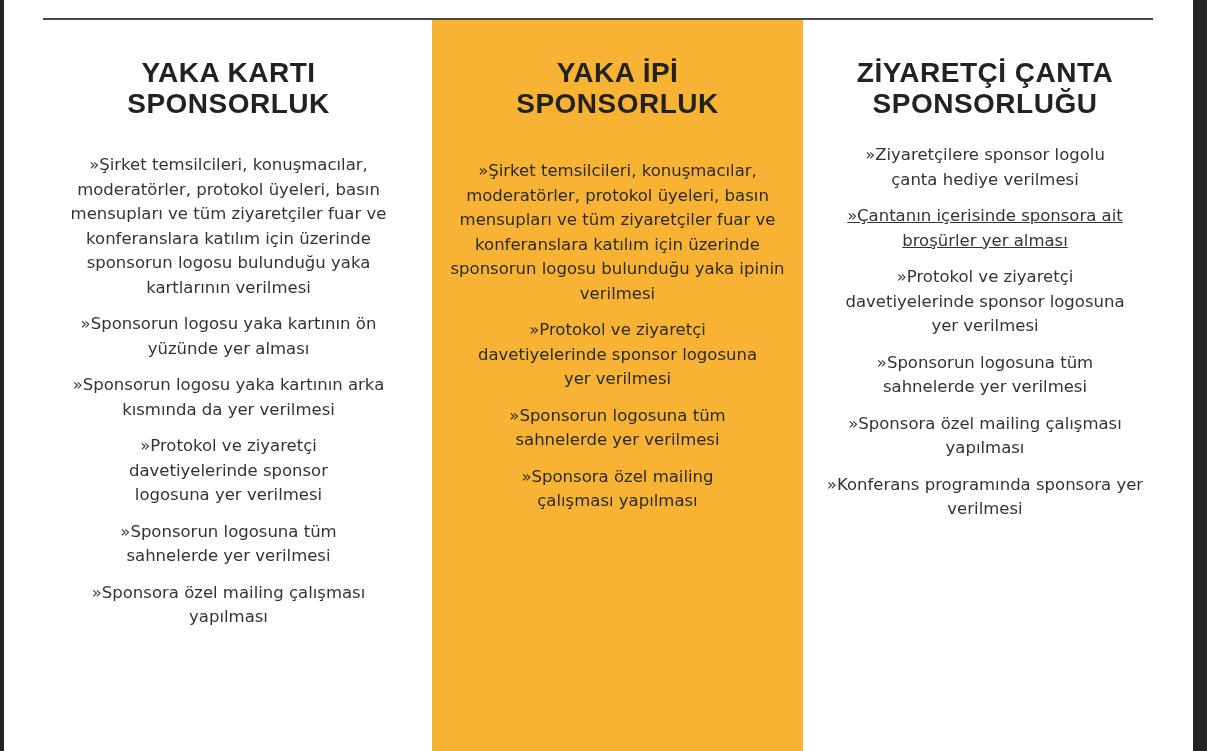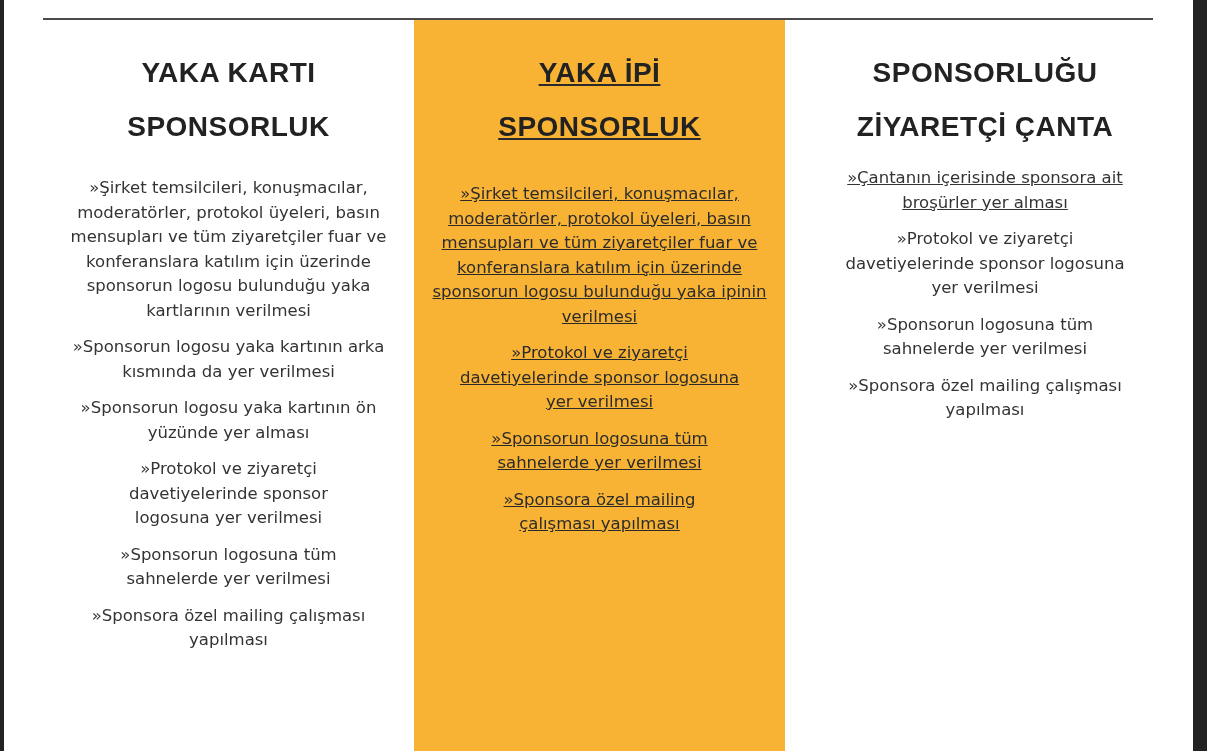--- a/index.html
+++ b/index.html
@@ -9,29 +9,29 @@
       font-family: "DejaVu Sans", sans-serif;
     }
     .edge-left { position: absolute; left: 0; top: 0; width: 4px; height: 751px; background: #232323; }
     .edge-right { position: absolute; left: 1193px; top: 0; width: 14px; height: 751px; background: #232323; }
     .rule { position: absolute; left: 43px; top: 18px; width: 1110px; height: 2px; background: #4a4a4a; }
     .col {
       position: absolute; top: 20px; height: 731px; box-sizing: border-box;
       text-align: center; color: #2a2a2a;
     }
     .col.c1 { left: 43px; width: 371px; }
-    .col.c2 { left: 414px; width: 371px; background: #F8B334; text-decoration: underline; }
+    .col.c2 { left: 432px; width: 371px; background: #F8B334; }
     .col.c3 { left: 785px; width: 400px; }
     .heading {
       margin: 37px 0 0 0;
       font-family: "Liberation Sans", sans-serif;
       font-weight: bold; font-size: 28px; line-height: 31px;
       letter-spacing: 0.5px; color: #222222;
     }
-    .heading span { display: block; margin-top: 23px; }
+    .heading span { display: block; }
     .items { margin: 34px 0 0 0; padding: 0; list-style: none; }
     .items li {
       font-family: "DejaVu Sans", sans-serif;
       font-size: 16.5px; line-height: 24.5px; color: #333333;
       margin: 0 auto 12px auto; padding: 0 14px;
     }
     .c2 .items li { color: #2b2b2b; }
     .c2 .items { margin-top: 40px; }
   </style>
 </head>
@@ -41,22 +41,22 @@
 <div class="edge-right"></div>
 <div class="rule"></div>
 
 <section class="col c1">
   <h2 class="heading">
     <span>YAKA KARTI</span>
     <span>SPONSORLUK</span>
   </h2>
   <ul class="items" style="padding:0 6px;">
     <li style="padding:0 2px;">»Şirket temsilcileri, konuşmacılar, moderatörler, protokol üyeleri, basın mensupları ve tüm ziyaretçiler fuar ve konferanslara katılım için üzerinde sponsorun logosu bulunduğu yaka kartlarının verilmesi</li>
+    <li style="padding:0 20px;">»Sponsorun logosu yaka kartının ön yüzünde yer alması</li>
     <li style="padding:0 22px;">»Sponsorun logosu yaka kartının arka kısmında da yer verilmesi</li>
-    <li style="padding:0 20px;">»Sponsorun logosu yaka kartının ön yüzünde yer alması</li>
     <li style="padding:0 40px;">»Protokol ve ziyaretçi davetiyelerinde sponsor logosuna yer verilmesi</li>
     <li style="padding:0 60px;">»Sponsorun logosuna tüm sahnelerde yer verilmesi</li>
     <li style="padding:0 14px;">»Sponsora özel mailing çalışması yapılması</li>
   </ul>
 </section>
 
 <section class="col c2">
   <h2 class="heading">
     <span>YAKA İPİ</span>
     <span>SPONSORLUK</span>
@@ -64,22 +64,24 @@
   <ul class="items" style="padding:0 6px;">
     <li style="padding:0 2px;">»Şirket temsilcileri, konuşmacılar, moderatörler, protokol üyeleri, basın mensupları ve tüm ziyaretçiler fuar ve konferanslara katılım için üzerinde sponsorun logosu bulunduğu yaka ipinin verilmesi</li>
     <li style="padding:0 34px;">»Protokol ve ziyaretçi davetiyelerinde sponsor logosuna yer verilmesi</li>
     <li style="padding:0 70px;">»Sponsorun logosuna tüm sahnelerde yer verilmesi</li>
     <li style="padding:0 80px;">»Sponsora özel mailing çalışması yapılması</li>
   </ul>
 </section>
 
 <section class="col c3">
   <h2 class="heading">
+    <span>ZİYARETÇİ ÇANTA</span>
     <span>SPONSORLUĞU</span>
-    <span>ZİYARETÇİ ÇANTA</span>
   </h2>
   <ul class="items" style="margin-top:24px; padding:0 26px;">
+    <li style="padding:0 50px;">»Ziyaretçilere sponsor logolu çanta hediye verilmesi</li>
     <li style="padding:0 20px;text-decoration:underline;">»Çantanın içerisinde sponsora ait broşürler yer alması</li>
     <li style="padding:0 20px;">»Protokol ve ziyaretçi davetiyelerinde sponsor logosuna yer verilmesi</li>
     <li style="padding:0 50px;">»Sponsorun logosuna tüm sahnelerde yer verilmesi</li>
     <li style="padding:0 16px;">»Sponsora özel mailing çalışması yapılması</li>
+    <li style="padding:0 0px;">»Konferans programında sponsora yer verilmesi</li>
   </ul>
 </section>
 
 </body></html>

